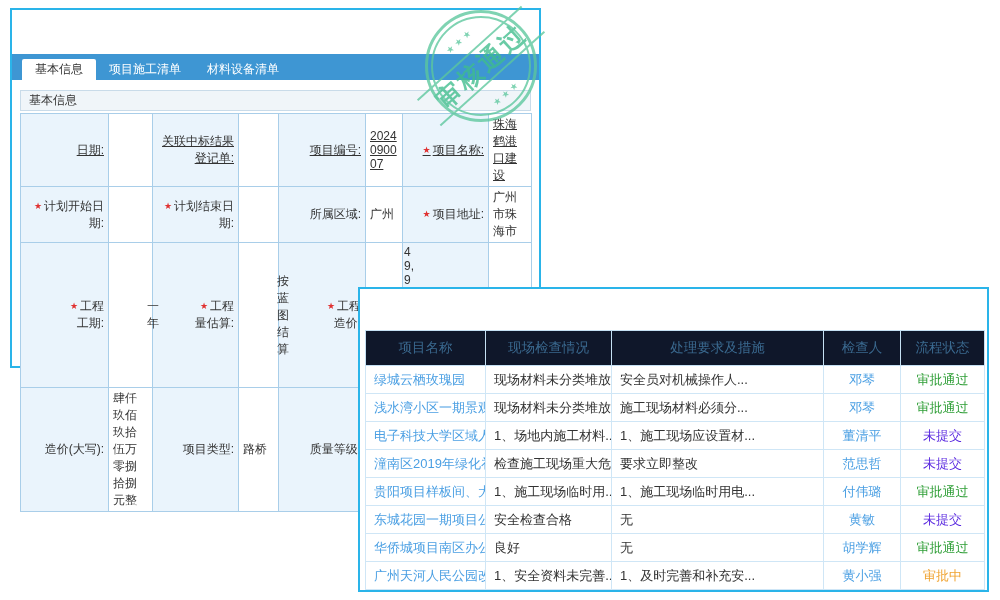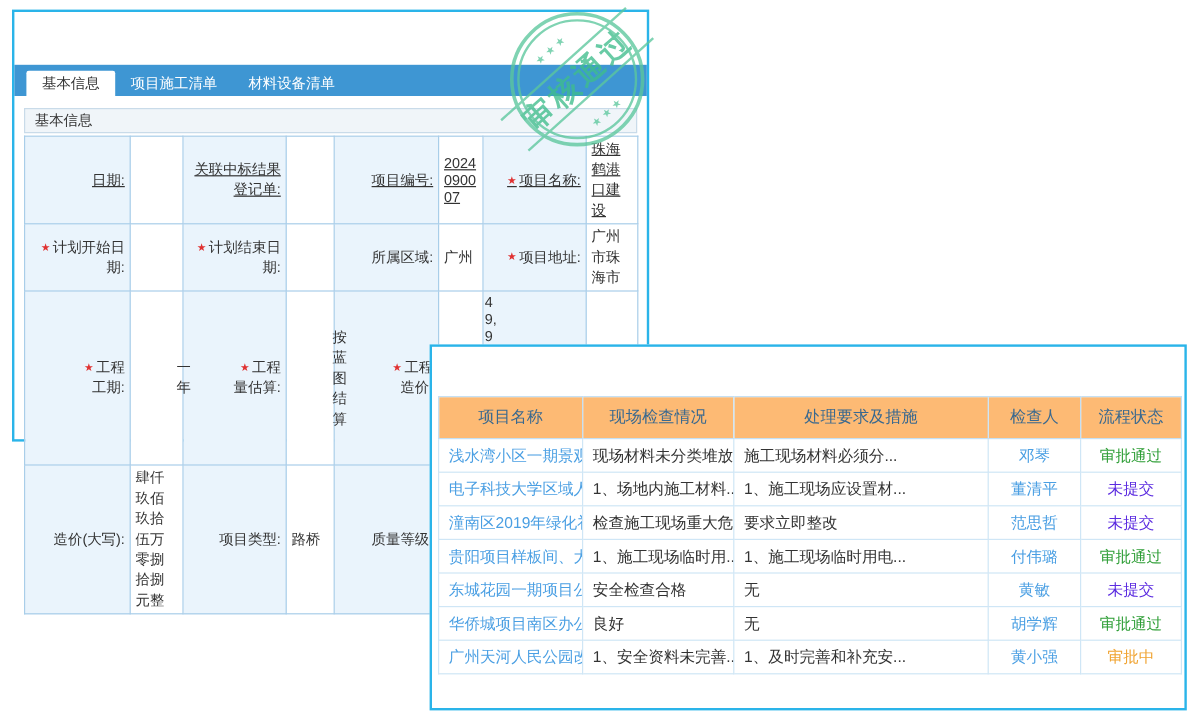--- a/index.html
+++ b/index.html
@@ -50,21 +50,21 @@
   .stamp .stars.a { left:18px; top:26px; }
   .stamp .stars.b { right:14px; bottom:24px; }
 
   
   .panel2 { position:absolute; left:358px; top:287px; width:631px; height:305px;
             background:#fff; border:2px solid #2ab4e9; z-index:5; }
   .p2-title { margin-top:7px; height:30px; line-height:30px; text-align:center;
               font-size:20px; font-weight:bold; color:#222; }
   .safety-table { position:absolute; left:5px; top:41px; width:619px;
                   border-collapse:collapse; table-layout:fixed; }
-  .safety-table th { background:#fdba74; border:1px solid #c5e0f3; height:35px;
+  .safety-table th { background:#0f172a; border:1px solid #c5e0f3; height:35px;
                      font-size:13.5px; font-weight:normal; color:#3a698f;
                      text-align:center; white-space:nowrap; overflow:hidden; }
   .safety-table td { border:1px solid #cfe6f6; height:28px; font-size:13px;
                      color:#333; padding:0 8px; white-space:nowrap; overflow:hidden;
                      vertical-align:middle; }
   .safety-table td.name { color:#4a9fe3; cursor:pointer; padding-right:0; }
   .safety-table td.inspector { color:#4a9fe3; text-align:center; }
   .safety-table td.status { text-align:center; }
 </style>
 </head>
@@ -158,20 +158,27 @@
         <tr>
           <th>项目名称</th>
           <th>现场检查情况</th>
           <th>处理要求及措施</th>
           <th>检查人</th>
           <th>流程状态</th>
         </tr>
       </thead>
     <tbody>
         <tr>
+          <td class="name">绿城云栖玫瑰园</td>
+          <td class="inspection">现场材料未分类堆放</td>
+          <td class="measures">安全员对机械操作人...</td>
+          <td class="inspector">邓琴</td>
+          <td class="status" style="color: rgb(46, 158, 54);">审批通过</td>
+        </tr>
+        <tr>
           <td class="name">浅水湾小区一期景观提升</td>
           <td class="inspection">现场材料未分类堆放</td>
           <td class="measures">施工现场材料必须分...</td>
           <td class="inspector">邓琴</td>
           <td class="status" style="color: rgb(46, 158, 54);">审批通过</td>
         </tr>
         <tr>
           <td class="name">电子科技大学区域人行道</td>
           <td class="inspection">1、场地内施工材料...</td>
           <td class="measures">1、施工现场应设置材...</td>

